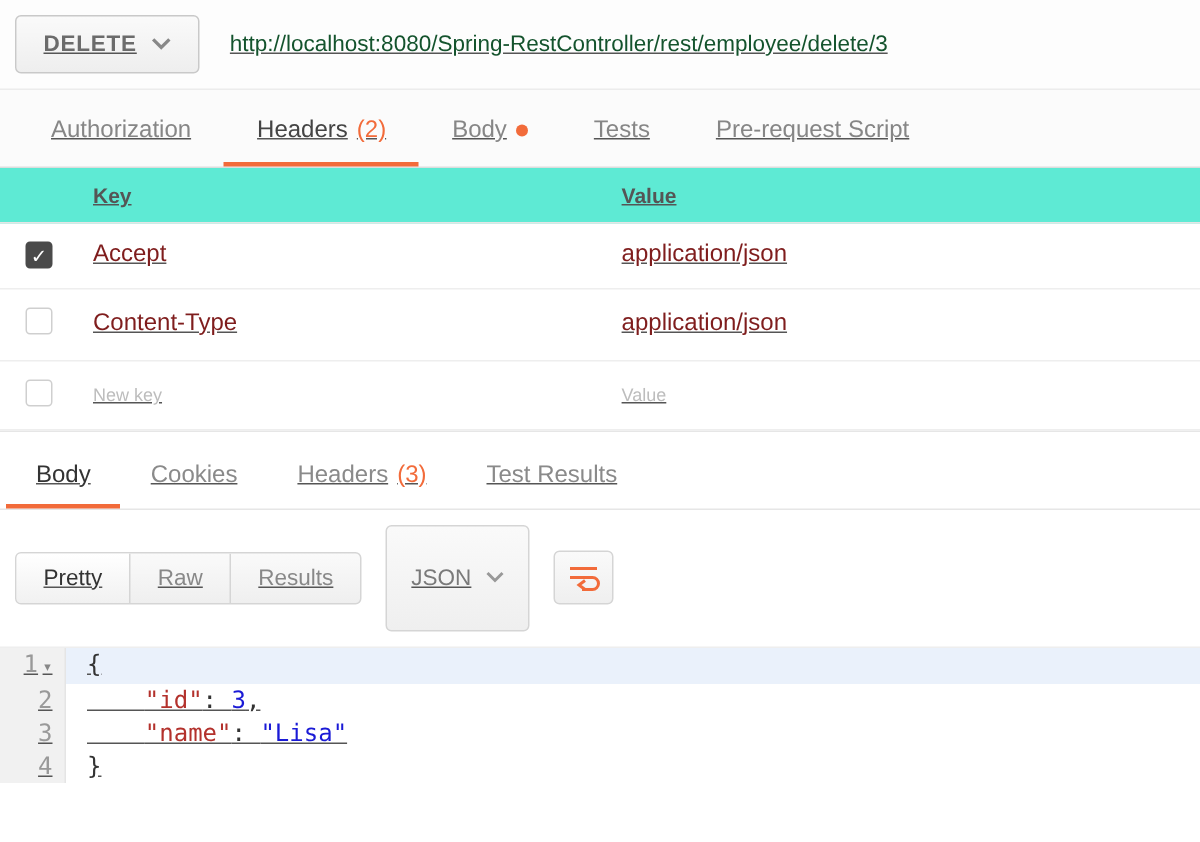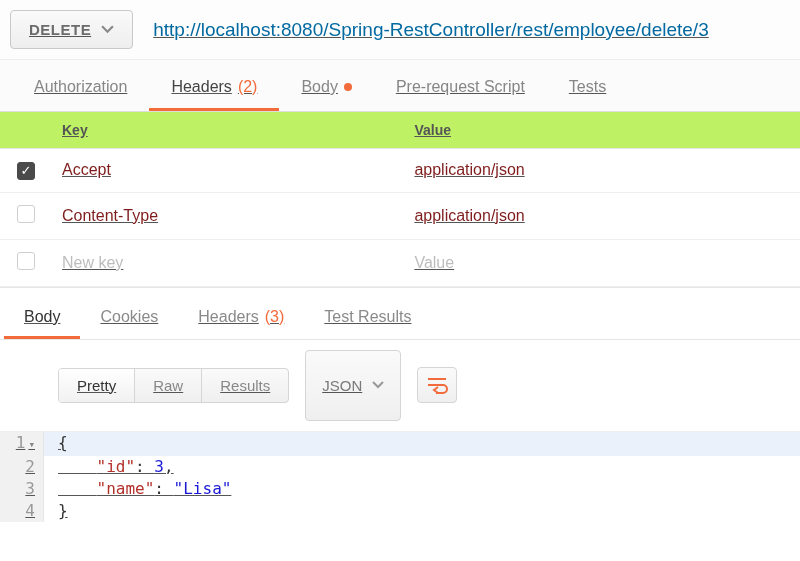--- a/index.html
+++ b/index.html
@@ -8,50 +8,50 @@
 
   
   .req-row { display: flex; align-items: stretch; padding: 10px 10px 10px 10px; gap: 14px; background: #fdfdfd; }
   .method-btn {
     display: flex; align-items: center; gap: 10px; padding: 10px 18px;
     border: 1px solid #c9c9c9; border-radius: 4px; background: linear-gradient(#fafafa,#eee);
     color: #6b6b6b; font-weight: 600; font-size: 15px; cursor: pointer; letter-spacing: .5px;
   }
   .method-btn svg { width: 13px; height: 13px; }
   .url-input {
-    flex: 1; border: none; background: transparent; font-size: 19px; color: #0369a1;
+    flex: 1; border: none; background: transparent; font-size: 15px; color: #14532d;
     padding: 8px 6px; outline: none;
   }
 
   
   .req-tabs { display: flex; align-items:flex-end; gap: 0; padding: 4px 16px 0 12px; border-top:1px solid #ececec; border-bottom:1px solid #ddd; background:#fbfbfb; }
   .req-tab  { padding: 14px 22px 12px; color:#868686; cursor:pointer; font-size:16px; display:flex; align-items:center; gap:6px; border-bottom:3px solid transparent;}
   .req-tab.active { color:#444; border-bottom-color:#f26b3a; }
   .req-tab .count { color:#f26b3a; }
   .dot8 { width:8px; height:8px; border-radius:50%; background:#f26b3a; display:inline-block; }
 
   
   .hdr-table { width:100%; border-collapse:collapse; }
-  .hdr-table th { text-align:left; font-weight:600; font-size:14px; color:#555; padding:10px 10px; border-bottom:1px solid #e5e5e5; background:#bef264;}
+  .hdr-table th { text-align:left; font-weight:600; font-size:14px; color:#555; padding:10px 10px; border-bottom:1px solid #e5e5e5; background:#5eead4;}
   .hdr-table td { padding:12px 10px; border-bottom:1px solid #eee; font-size:16px; color:#7f1d1d; }
-  .hdr-table tr.placeholder td { color:#bdbdbd; font-size:16px; }
+  .hdr-table tr.placeholder td { color:#bdbdbd; font-size:12px; }
   .chk-col   { width:52px; text-align:center; }
   .chkbox    { width:18px; height:18px; border:1px solid #cfcfcf; border-radius:3px; display:inline-flex; align-items:center; justify-content:center; }
   .chkbox.checked { background:#4a4a4a; border-color:#4a4a4a; color:#fff; }
   .chkbox.checked::after { content:"✓"; font-size:13px; line-height:1; }
 
   
   .resp-tabs { display:flex; align-items:flex-end; padding: 8px 0 0 4px; border-top:1px solid #e6e6e6; border-bottom:1px solid #e6e6e6; background:#fff;}
   .resp-tab  { padding:12px 20px 10px; color:#8a8a8a; cursor:pointer; font-size:16px; border-bottom:3px solid transparent; display:flex; gap:6px;}
   .resp-tab.active { color:#333; border-bottom-color:#f26b3a; }
   .resp-tab .count { color:#f26b3a; }
 
   
   .resp-toolbar { display:flex; align-items:center; gap:16px; padding:10px 10px; border-bottom:1px solid #eee;}
-  .btn-group { display:flex; border:1px solid #d5d5d5; border-radius:4px; overflow:hidden; background:linear-gradient(#fafafa,#efefef);margin-left:48px;}
+  .btn-group { display:flex; border:1px solid #d5d5d5; border-radius:4px; overflow:hidden; background:linear-gradient(#fafafa,#efefef);}
   .btn-seg  { padding:8px 18px; font-size:15px; color:#888; cursor:pointer; }
   .btn-seg.active { color:#333; background:linear-gradient(#fff,#f1f1f1); }
   .btn-seg + .btn-seg { border-left:1px solid #d5d5d5; }
   .lang-btn { display:flex; align-items:center; gap:10px; padding:26px 16px; border:1px solid #d5d5d5; border-radius:4px; color:#7a7a7a; background:linear-gradient(#fafafa,#efefef); cursor:pointer; font-size:15px;}
   .wrap-btn { width:40px; height:36px; display:flex; align-items:center; justify-content:center; border:1px solid #d5d5d5; border-radius:4px; background:linear-gradient(#fafafa,#efefef); cursor:pointer;}
   .wrap-btn svg { stroke:#f26b3a; }
 
   
   .code { font-family: Menlo, Consolas, monospace; font-size:16px; line-height:22px; }
   .code-row { display:flex; }
@@ -83,24 +83,24 @@
       </div>
     <div class="req-tab active">
       <span>Headers</span>
       <span class="count">(2)</span>
     </div>
     <div class="req-tab">
       <span>Body</span>
       <span class="dot8"></span>
     </div>
     <div class="req-tab">
-        <span>Pre-request Script</span>
+        <span>Tests</span>
       </div>
     <div class="req-tab">
-        <span>Tests</span>
+        <span>Pre-request Script</span>
       </div>
   </div>
 
   <table class="hdr-table">
     <thead>
         <tr>
       <th class="chk-col"></th>
       <th>Key</th>
       <th>Value</th>
     </tr>

